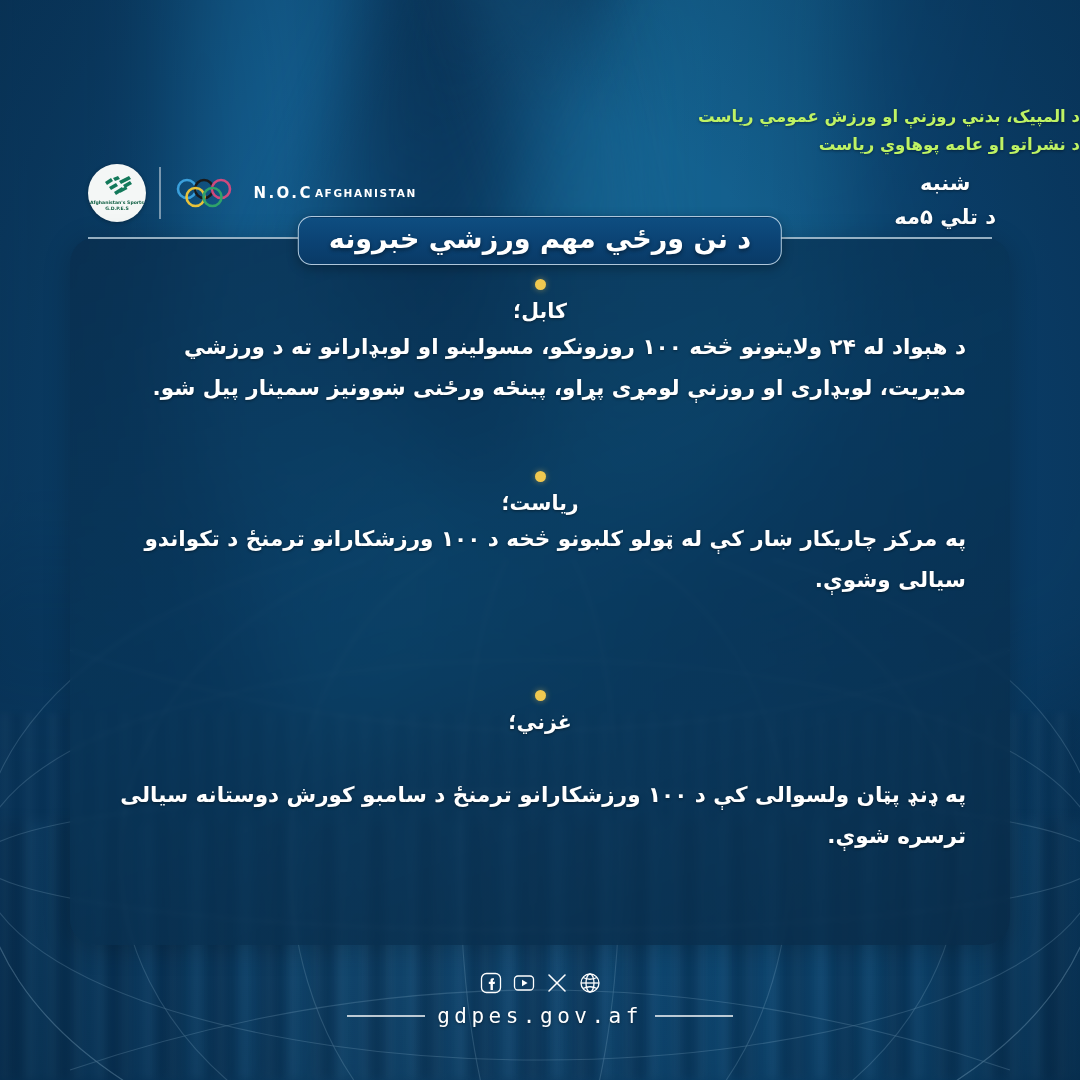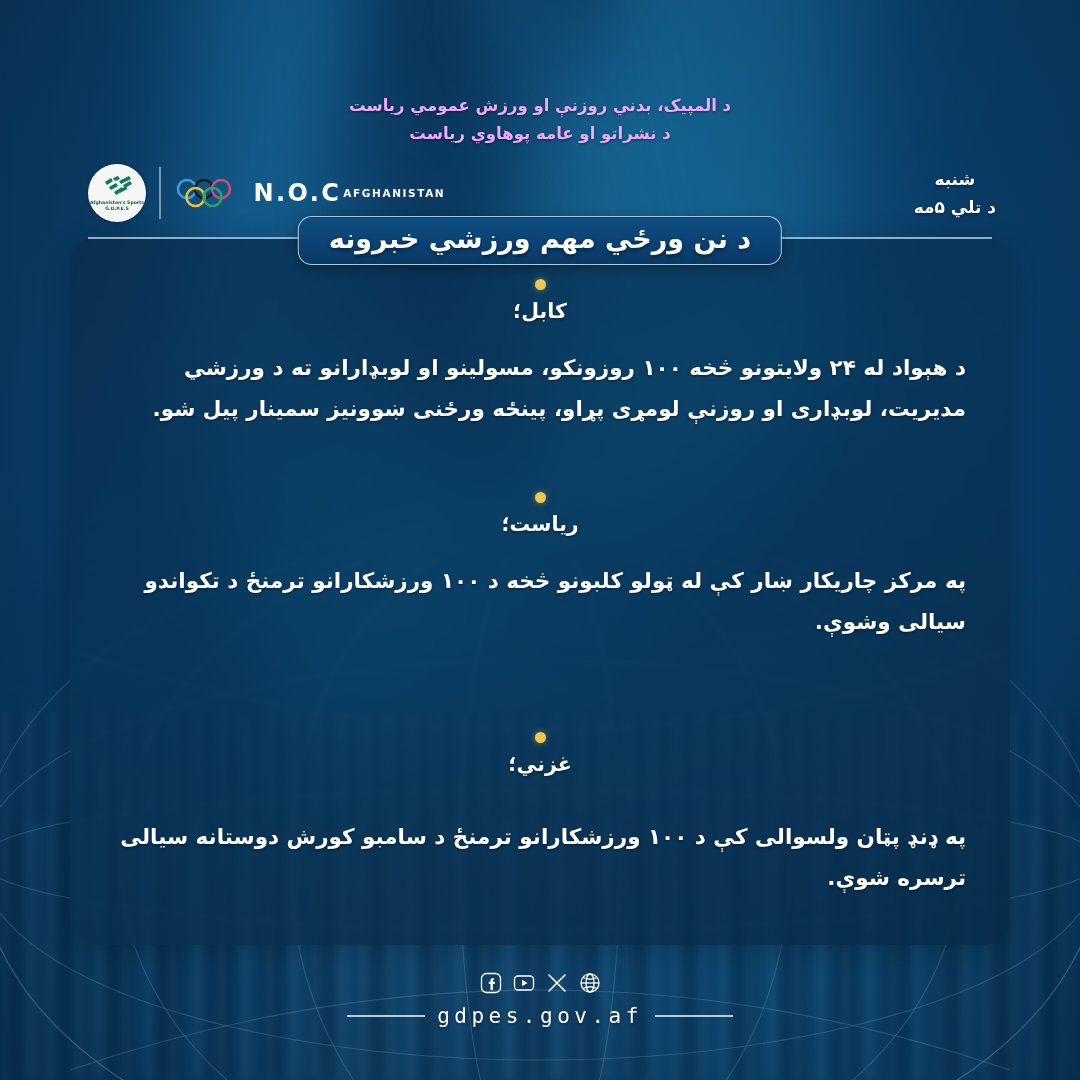--- a/index.html
+++ b/index.html
@@ -55,35 +55,35 @@
     position:absolute;inset:0;
     background:radial-gradient(ellipse at 50% 42%,rgba(0,0,0,0) 38%,rgba(3,25,45,.45) 100%);
   }
 
   
   #globe{position:absolute;left:50%;top:560px;transform:translateX(-50%);
          width:1180px;height:700px;opacity:.30;pointer-events:none;}
 
   
   .org-lines{
-    position:absolute;top:92px;left:0;right:0;text-align:center;
-    color:#f0abfc;font-size:16.5px;line-height:1.72;font-weight:700;
+    position:absolute;top:103px;left:0;right:0;text-align:right;
+    color:#bef264;font-size:16.5px;line-height:1.72;font-weight:700;
     letter-spacing:.2px;text-shadow:0 1px 3px rgba(0,0,0,.4);
   }
   .date-block{
     position:absolute;top:166px;right:84px;text-align:center;
-    color:#ffffff;font-size:17px;line-height:1.62;font-weight:700;
+    color:#ffffff;font-size:21px;line-height:1.62;font-weight:700;
     text-shadow:0 1px 3px rgba(0,0,0,.4);
   }
 
   
   .logos{position:absolute;top:164px;left:88px;display:flex;align-items:center;gap:13px;}
   .noc{display:flex;flex-direction:row;align-items:center;gap:2px;}
   .noc-t1{color:#fff;font-size:10.5px;letter-spacing:1.6px;font-weight:700;line-height:1;}
-  .noc-t2{color:#fff;font-size:24px;letter-spacing:2.4px;font-weight:700;line-height:1;}
+  .noc-t2{color:#fff;font-size:15px;letter-spacing:2.4px;font-weight:700;line-height:1;}
   .divider-v{width:1.5px;height:52px;background:rgba(255,255,255,.45);}
   .gdpes-logo{
     width:58px;height:58px;border-radius:50%;background:#f4f7f6;
     display:flex;flex-direction:column;align-items:center;justify-content:center;gap:1px;
     box-shadow:0 1px 4px rgba(0,0,0,.3);
   }
   .gdpes-sub{color:#0f5f43;font-size:4.6px;font-weight:700;line-height:1.25;text-align:center;}
 
   
   #card{
@@ -116,21 +116,21 @@
   .item{margin-bottom:14px;}
   .item-city{
     display:flex;align-items:center;justify-content:flex-start;
     gap:9px;color:#ffffff;font-size:20.5px;font-weight:700;
     text-shadow:0 1px 3px rgba(0,0,0,.45);
     flex-direction:column;
   }
   .dot{width:11px;height:11px;border-radius:50%;background:#f0c850;flex:0 0 auto;
        box-shadow:0 0 6px rgba(240,200,80,.45);}
   .item-body{
-    margin-top:24px;color:#ffffff;font-size:21.5px;font-weight:700;
+    margin-top:3px;color:#ffffff;font-size:21.5px;font-weight:700;
     line-height:1.92;text-align:right;text-shadow:0 1px 3px rgba(0,0,0,.45);
   }
   .sp-1{margin-bottom:62px;}
   .sp-2{margin-bottom:90px;}
   .sp-3{margin-bottom:40px;}
 
   
   #footer{position:absolute;left:0;right:0;bottom:52px;text-align:center;}
   .socials{display:flex;justify-content:center;align-items:center;gap:9px;margin-bottom:9px;}
   .socials svg{display:block;}

